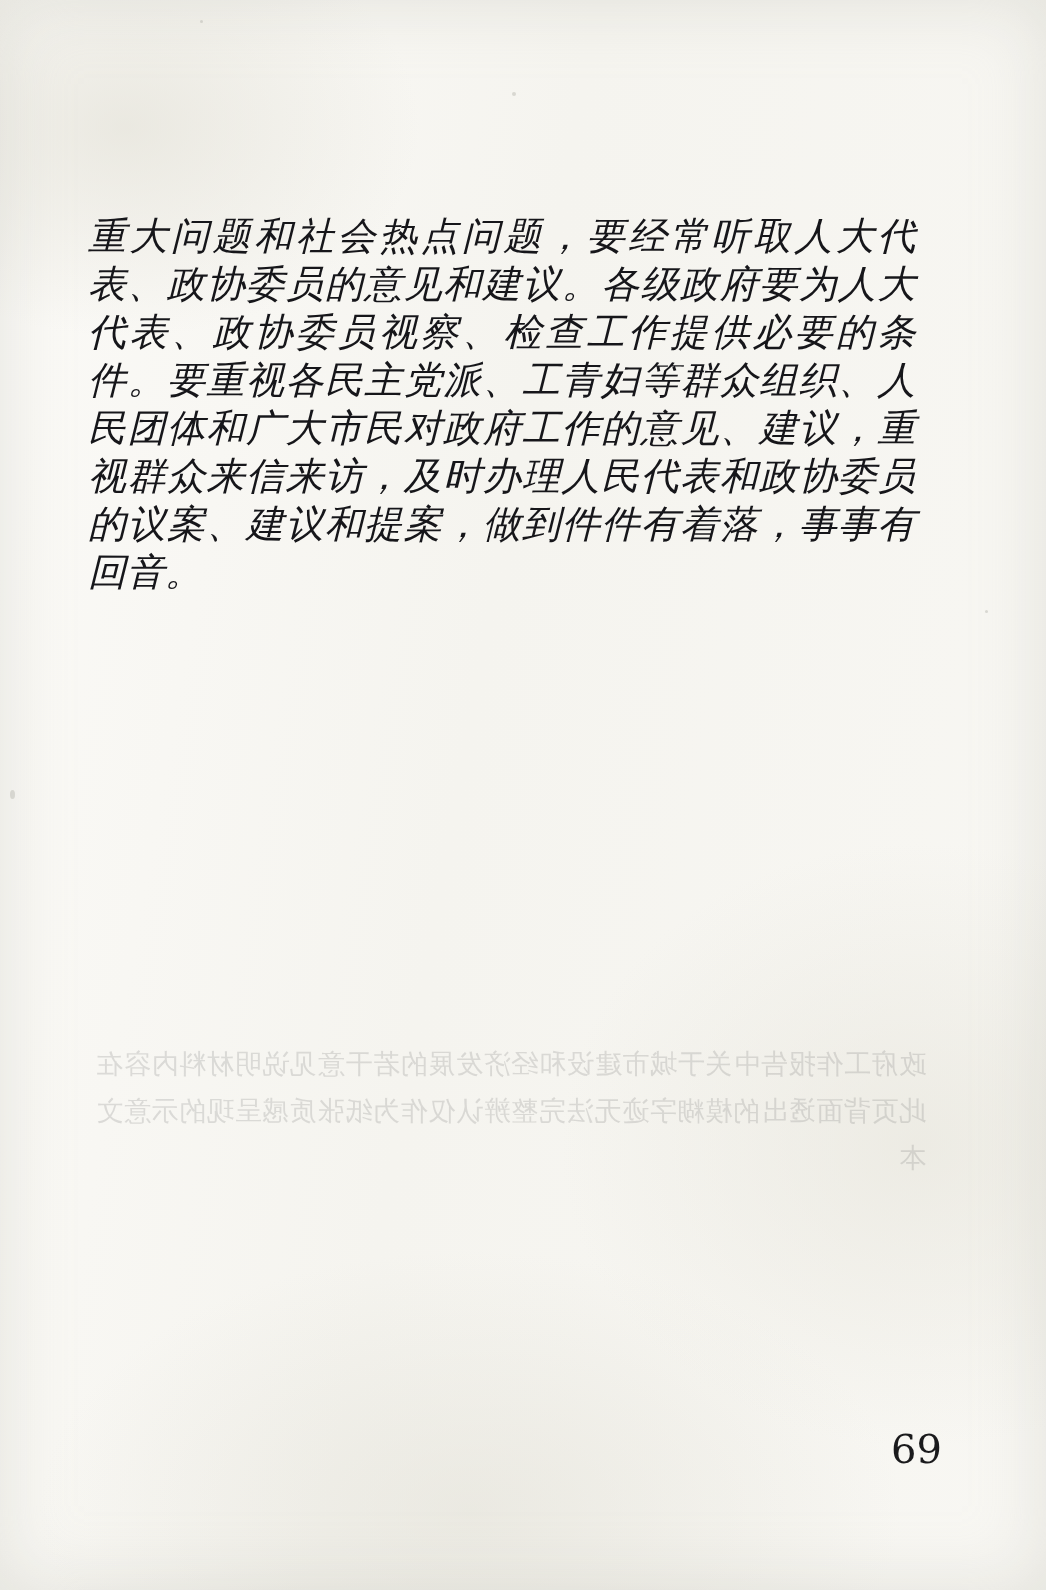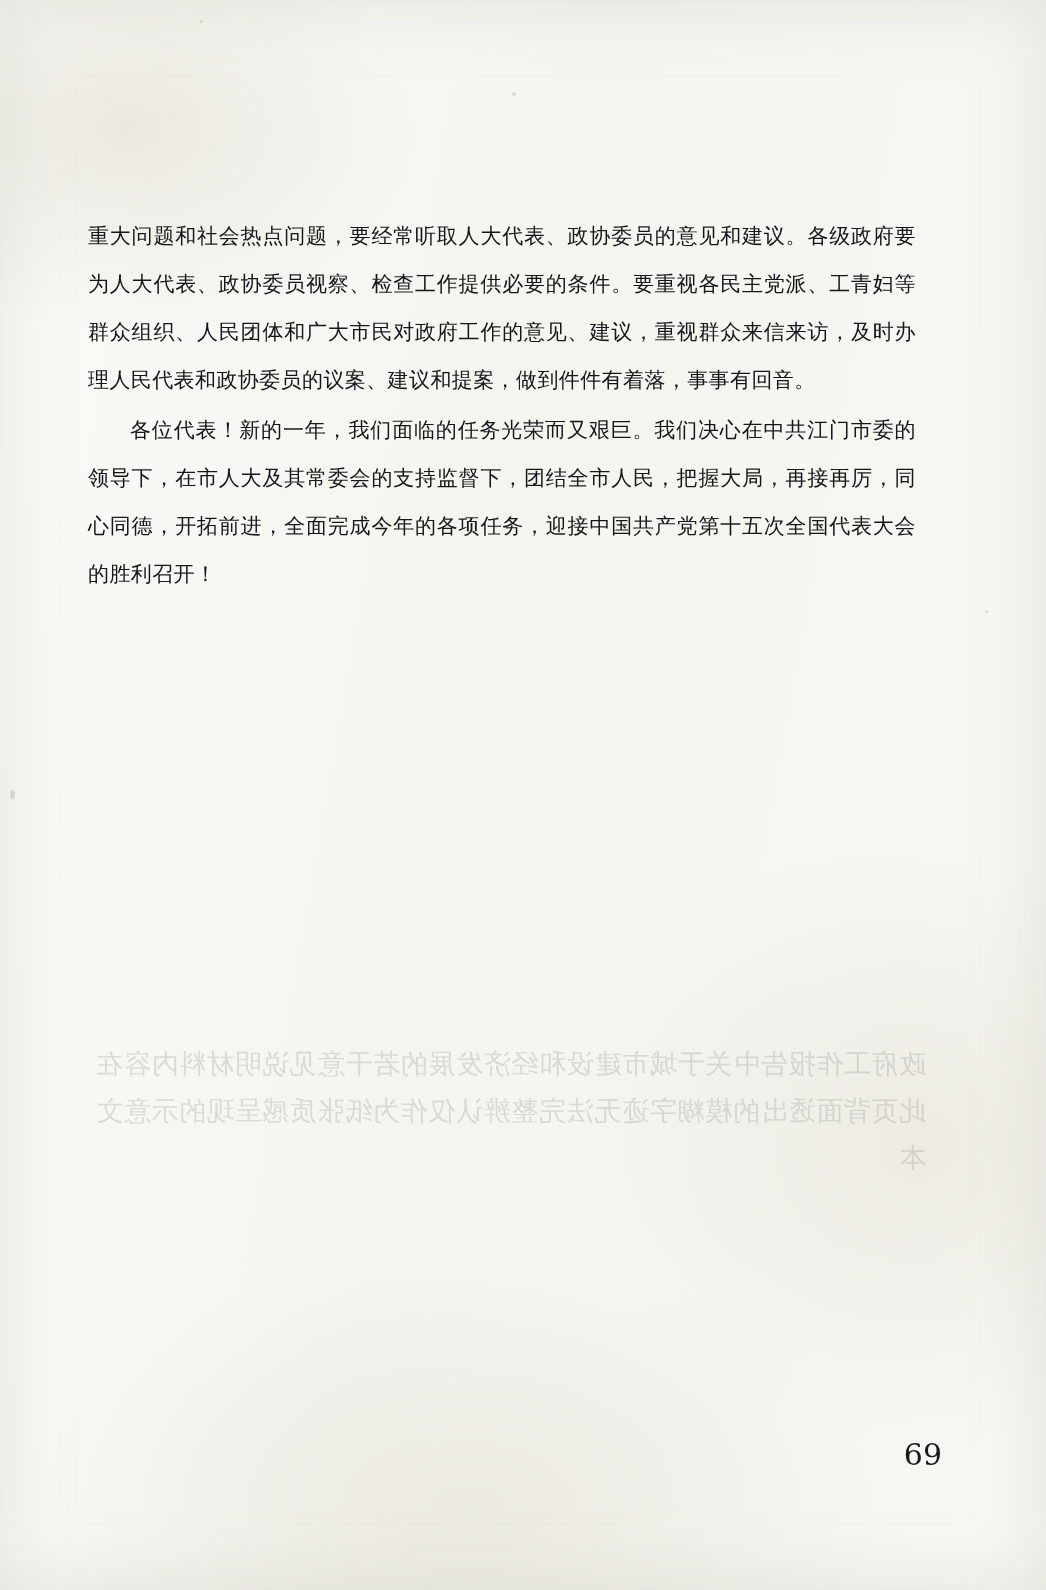--- a/index.html
+++ b/index.html
@@ -34,36 +34,37 @@
     pointer-events: none;
   }
   .content {
     position: absolute;
     left: 88px;
     top: 212px;
     width: 828px;
   }
   p.body-par {
     margin: 0 0 2px 0;
-    font-size: 21px;
+    font-size: 38px;
     line-height: 48px;
     color: #16161a;
     text-align: justify;
     text-justify: inter-character;
     letter-spacing: 0.4px;
     text-indent: 0;
+    font-style: italic;
   }
   p.indent {
     text-indent: 2em;
   }
   .page-number {
     position: absolute;
     right: 104px;
     bottom: 118px;
-    font-size: 30px;
+    font-size: 40px;
     color: #1a1a1c;
     font-family: "DejaVu Serif", "Liberation Serif", serif;
   }
   
   .bleed {
     position: absolute;
     left: 96px;
     top: 1040px;
     width: 830px;
     font-size: 27px;
@@ -90,19 +91,18 @@
 
   <div class="speck" style="left:200px; top:20px; width:3px; height:3px;"></div>
   <div class="speck" style="left:512px; top:92px; width:4px; height:4px;"></div>
   <div class="speck" style="left:985px; top:610px; width:3px; height:3px;"></div>
   <div class="speck" style="left:10px; top:790px; width:5px; height:9px;"></div>
 
   <div class="bleed">政府工作报告中关于城市建设和经济发展的若干意见说明材料内容在此页背面透出的模糊字迹无法完整辨认仅作为纸张质感呈现的示意文本</div>
 
   <div class="content">
     <p class="body-par">重大问题和社会热点问题，要经常听取人大代表、政协委员的意见和建议。各级政府要为人大代表、政协委员视察、检查工作提供必要的条件。要重视各民主党派、工青妇等群众组织、人民团体和广大市民对政府工作的意见、建议，重视群众来信来访，及时办理人民代表和政协委员的议案、建议和提案，做到件件有着落，事事有回音。</p>
-    <p class="body-par indent">各位代表！新的一年，我们面临的任务光荣而又艰巨。我们决心在中共江门市委的领导下，在市人大及其常委会的支持监督下，团结全市人民，把握大局，再接再厉，同心同德，开拓前进，全面完成今年的各项任务，迎接中国共产党第十五次全国代表大会的胜利召开！</p>
   </div>
 
   <div class="page-number">69</div>
 
   <div class="edge-shadow"></div>
 </div>
 
 </body></html>

